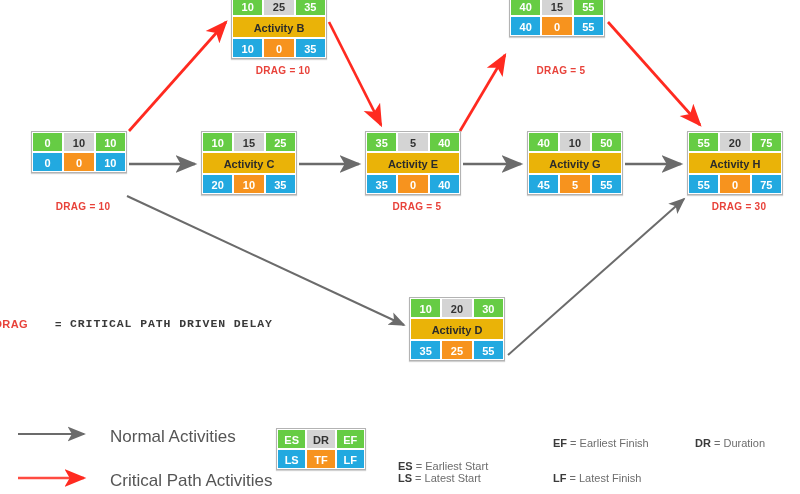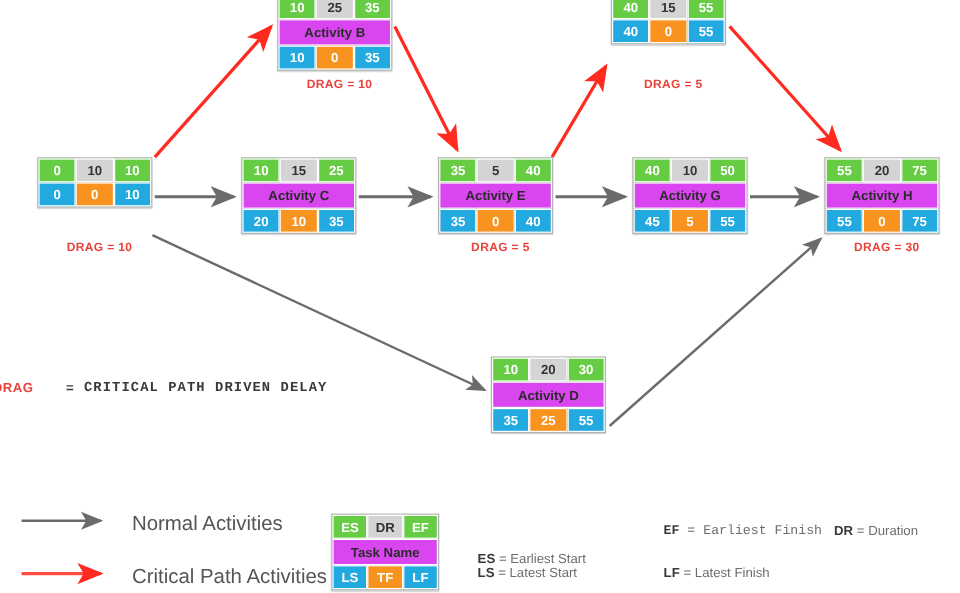--- a/index.html
+++ b/index.html
@@ -45,21 +45,21 @@
     white-space:nowrap;
   }
   .r-top .c-es{background:#66cc44;}
   .r-top .c-dr{background:#d4d4d4;color:#333333;}
   .r-top .c-ef{background:#66cc44;}
   .r-bot .c-ls{background:#22a9e0;}
   .r-bot .c-tf{background:#f7931e;}
   .r-bot .c-lf{background:#22a9e0;}
 
   .node .namerow{
-    background:#d946ef;
+    background:#eab308;
     text-align:center;
     font-size:11px;
     font-weight:bold;
     color:#2b2b2b;
     line-height:22px;
     height:22px;
     border:1px solid #ffffff;
     box-sizing:border-box;
     white-space:nowrap;
     overflow:hidden;
@@ -268,30 +268,29 @@
 
   <div class="legend-text" style="left:110px;top:427px;">Normal Activities</div>
   <div class="legend-text" style="left:110px;top:471px;">Critical Path Activities</div>
 
   <div class="node" style="left:276px;top:428px;width:90px;">
     <div class="row r-top">
       <div class="cell c-es">ES</div>
       <div class="cell c-dr">DR</div>
       <div class="cell c-ef">EF</div>
     </div>
-    <div class="namerow">Task Name</div>
     <div class="row r-bot">
       <div class="cell c-ls">LS</div>
       <div class="cell c-tf">TF</div>
       <div class="cell c-lf">LF</div>
     </div>
   </div>
 
   <div id="defs-host">
       <div class="legend-def" style="left: 398px; top: 460px;"><b>ES</b><span> = </span><span>Earliest Start</span></div>
-      <div class="legend-def" style="left: 553px; top: 437px; font-family: Liberation Mono, monospace;"><b>EF</b><span> = </span><span>Earliest Finish</span></div>
+      <div class="legend-def" style="left: 553px; top: 437px;"><b>EF</b><span> = </span><span>Earliest Finish</span></div>
       <div class="legend-def" style="left: 695px; top: 437px;"><b>DR</b><span> = </span><span>Duration</span></div>
       <div class="legend-def" style="left: 398px; top: 472px;"><b>LS</b><span> = </span><span>Latest Start</span></div>
       <div class="legend-def" style="left: 553px; top: 472px;"><b>LF</b><span> = </span><span>Latest Finish</span></div>
       <div class="legend-def" style="left: 695px; top: 500px;"><b>TF</b><span> = </span><span>Total Float</span></div>
     </div>
 
 </div>
 
 </body></html>

